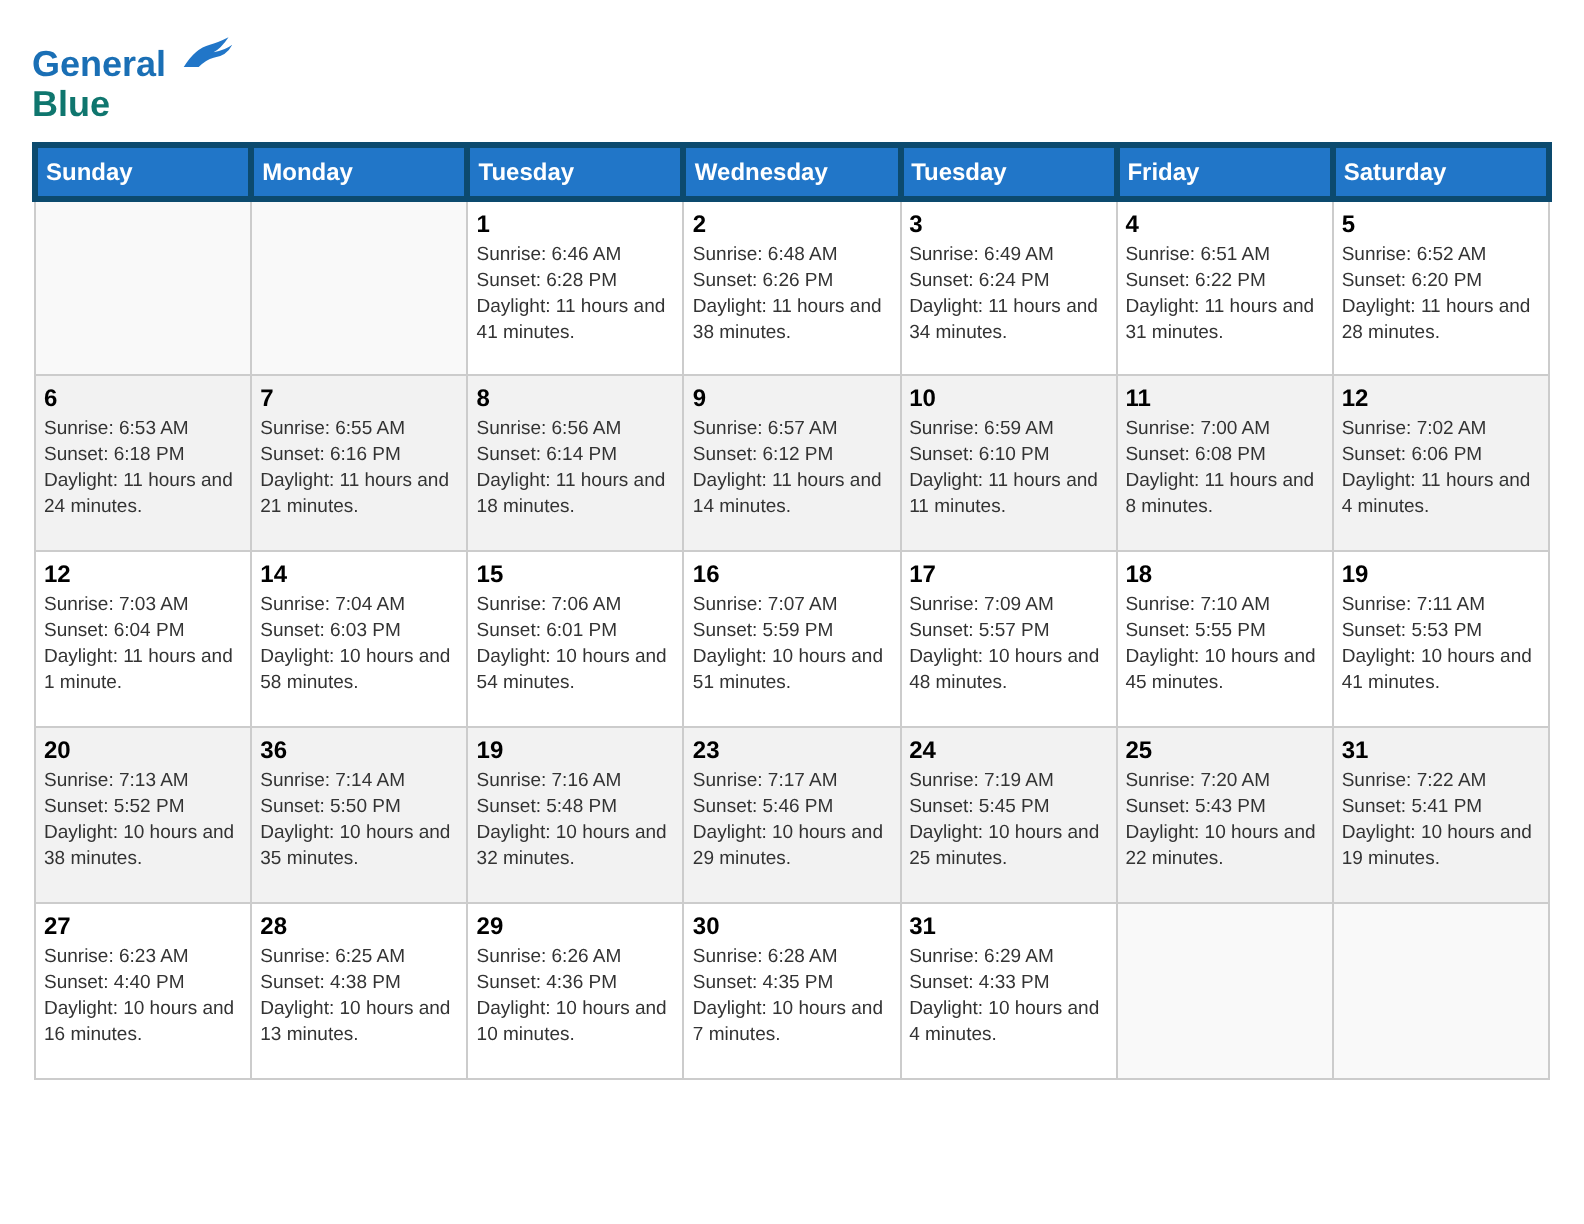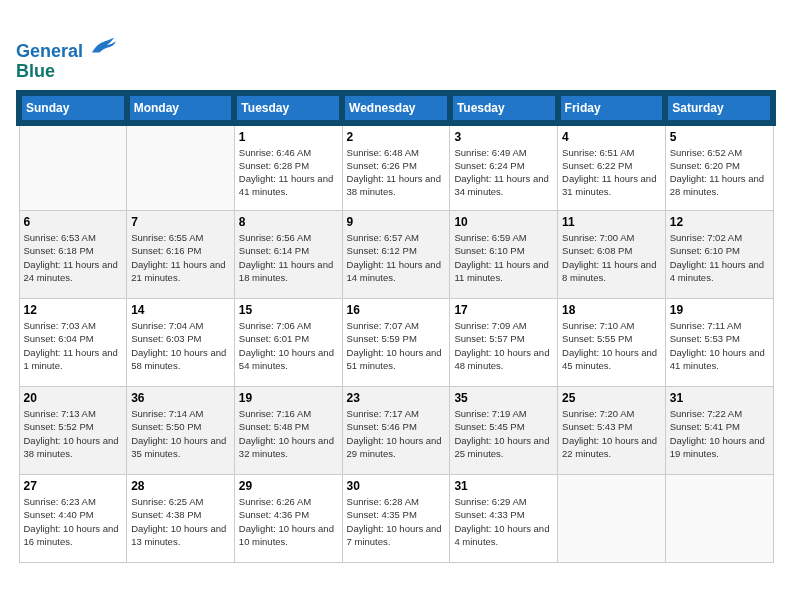--- a/index.html
+++ b/index.html
@@ -12,21 +12,20 @@
     }
     .header {
       display: flex;
       justify-content: space-between;
       align-items: flex-start;
       margin-bottom: 8px;
     }
     .logo {
       display: flex;
       align-items: center;
-      margin-top: 19px;
     }
     .logo-text {
       font-size: 18px;
       font-weight: bold;
       color: #333;
       line-height: 1.1;
     }
     .logo-text span {
       color: #1a6fb5;
     }
@@ -52,21 +51,21 @@
       border-collapse: collapse;
       font-size: 10.5px;
     }
     .calendar th {
       background-color: #2176c8;
       color: #fff;
       padding: 5px 4px;
       text-align: left;
       font-size: 12px;
       font-weight: bold;
-      border: 6px solid #0c4a6e;
+      border: 3px solid #0c4a6e;
     }
     .calendar td {
       border: 1px solid #ccc;
       vertical-align: top;
       padding: 4px;
       height: 88px;
       width: 108px;
     }
     .calendar td.empty {
       background: #f9f9f9;
@@ -193,21 +192,21 @@
         </td>
         <td>
           <span class="day-number">11</span>
           <div class="day-info">Sunrise: 7:00 AM
 Sunset: 6:08 PM
 Daylight: 11 hours and 8 minutes.</div>
         </td>
         <td>
           <span class="day-number">12</span>
           <div class="day-info">Sunrise: 7:02 AM
-Sunset: 6:10 PM
+Sunset: 6:06 PM
 Daylight: 11 hours and 4 minutes.</div>
         </td>
       </tr>
       <tr>
         <td>
           <span class="day-number">12</span>
           <div class="day-info">Sunrise: 7:03 AM
 Sunset: 6:04 PM
 Daylight: 11 hours and 1 minute.</div>
         </td>
@@ -267,21 +266,21 @@
 Sunset: 5:48 PM
 Daylight: 10 hours and 32 minutes.</div>
         </td>
         <td>
           <span class="day-number">23</span>
           <div class="day-info">Sunrise: 7:17 AM
 Sunset: 5:46 PM
 Daylight: 10 hours and 29 minutes.</div>
         </td>
         <td>
-          <span class="day-number">35</span>
+          <span class="day-number">24</span>
           <div class="day-info">Sunrise: 7:19 AM
 Sunset: 5:45 PM
 Daylight: 10 hours and 25 minutes.</div>
         </td>
         <td>
           <span class="day-number">25</span>
           <div class="day-info">Sunrise: 7:20 AM
 Sunset: 5:43 PM
 Daylight: 10 hours and 22 minutes.</div>
         </td>

